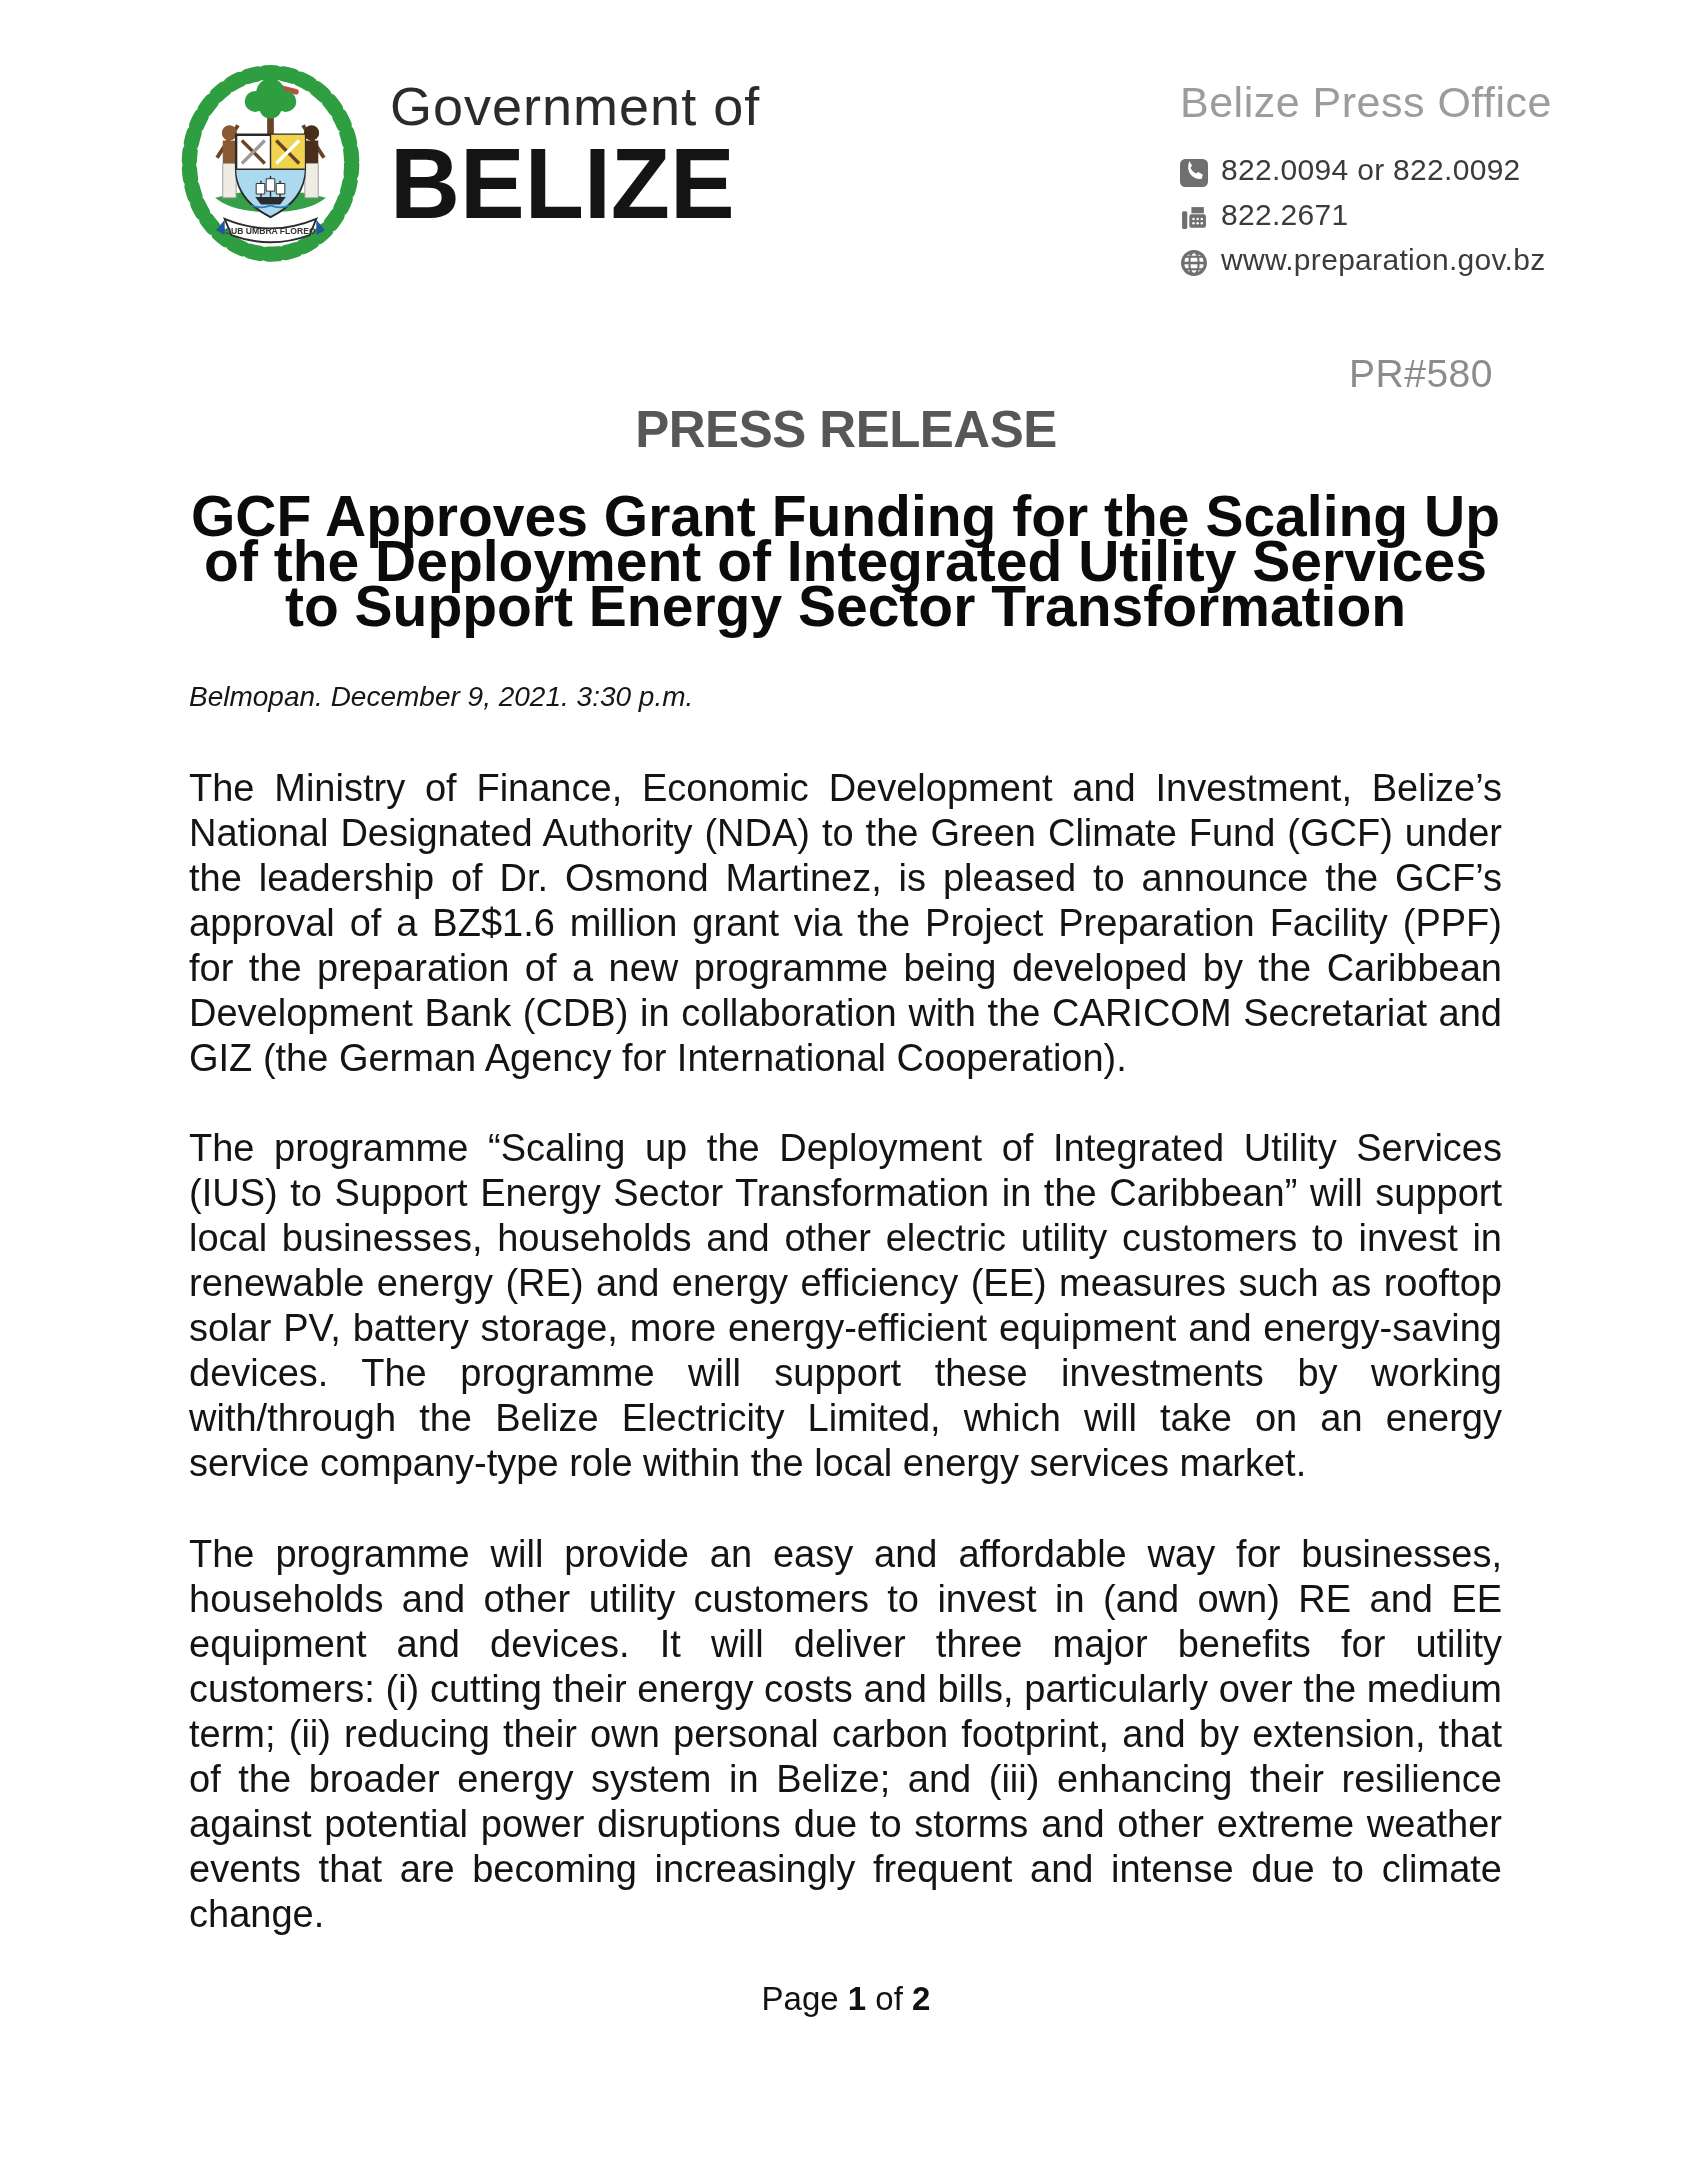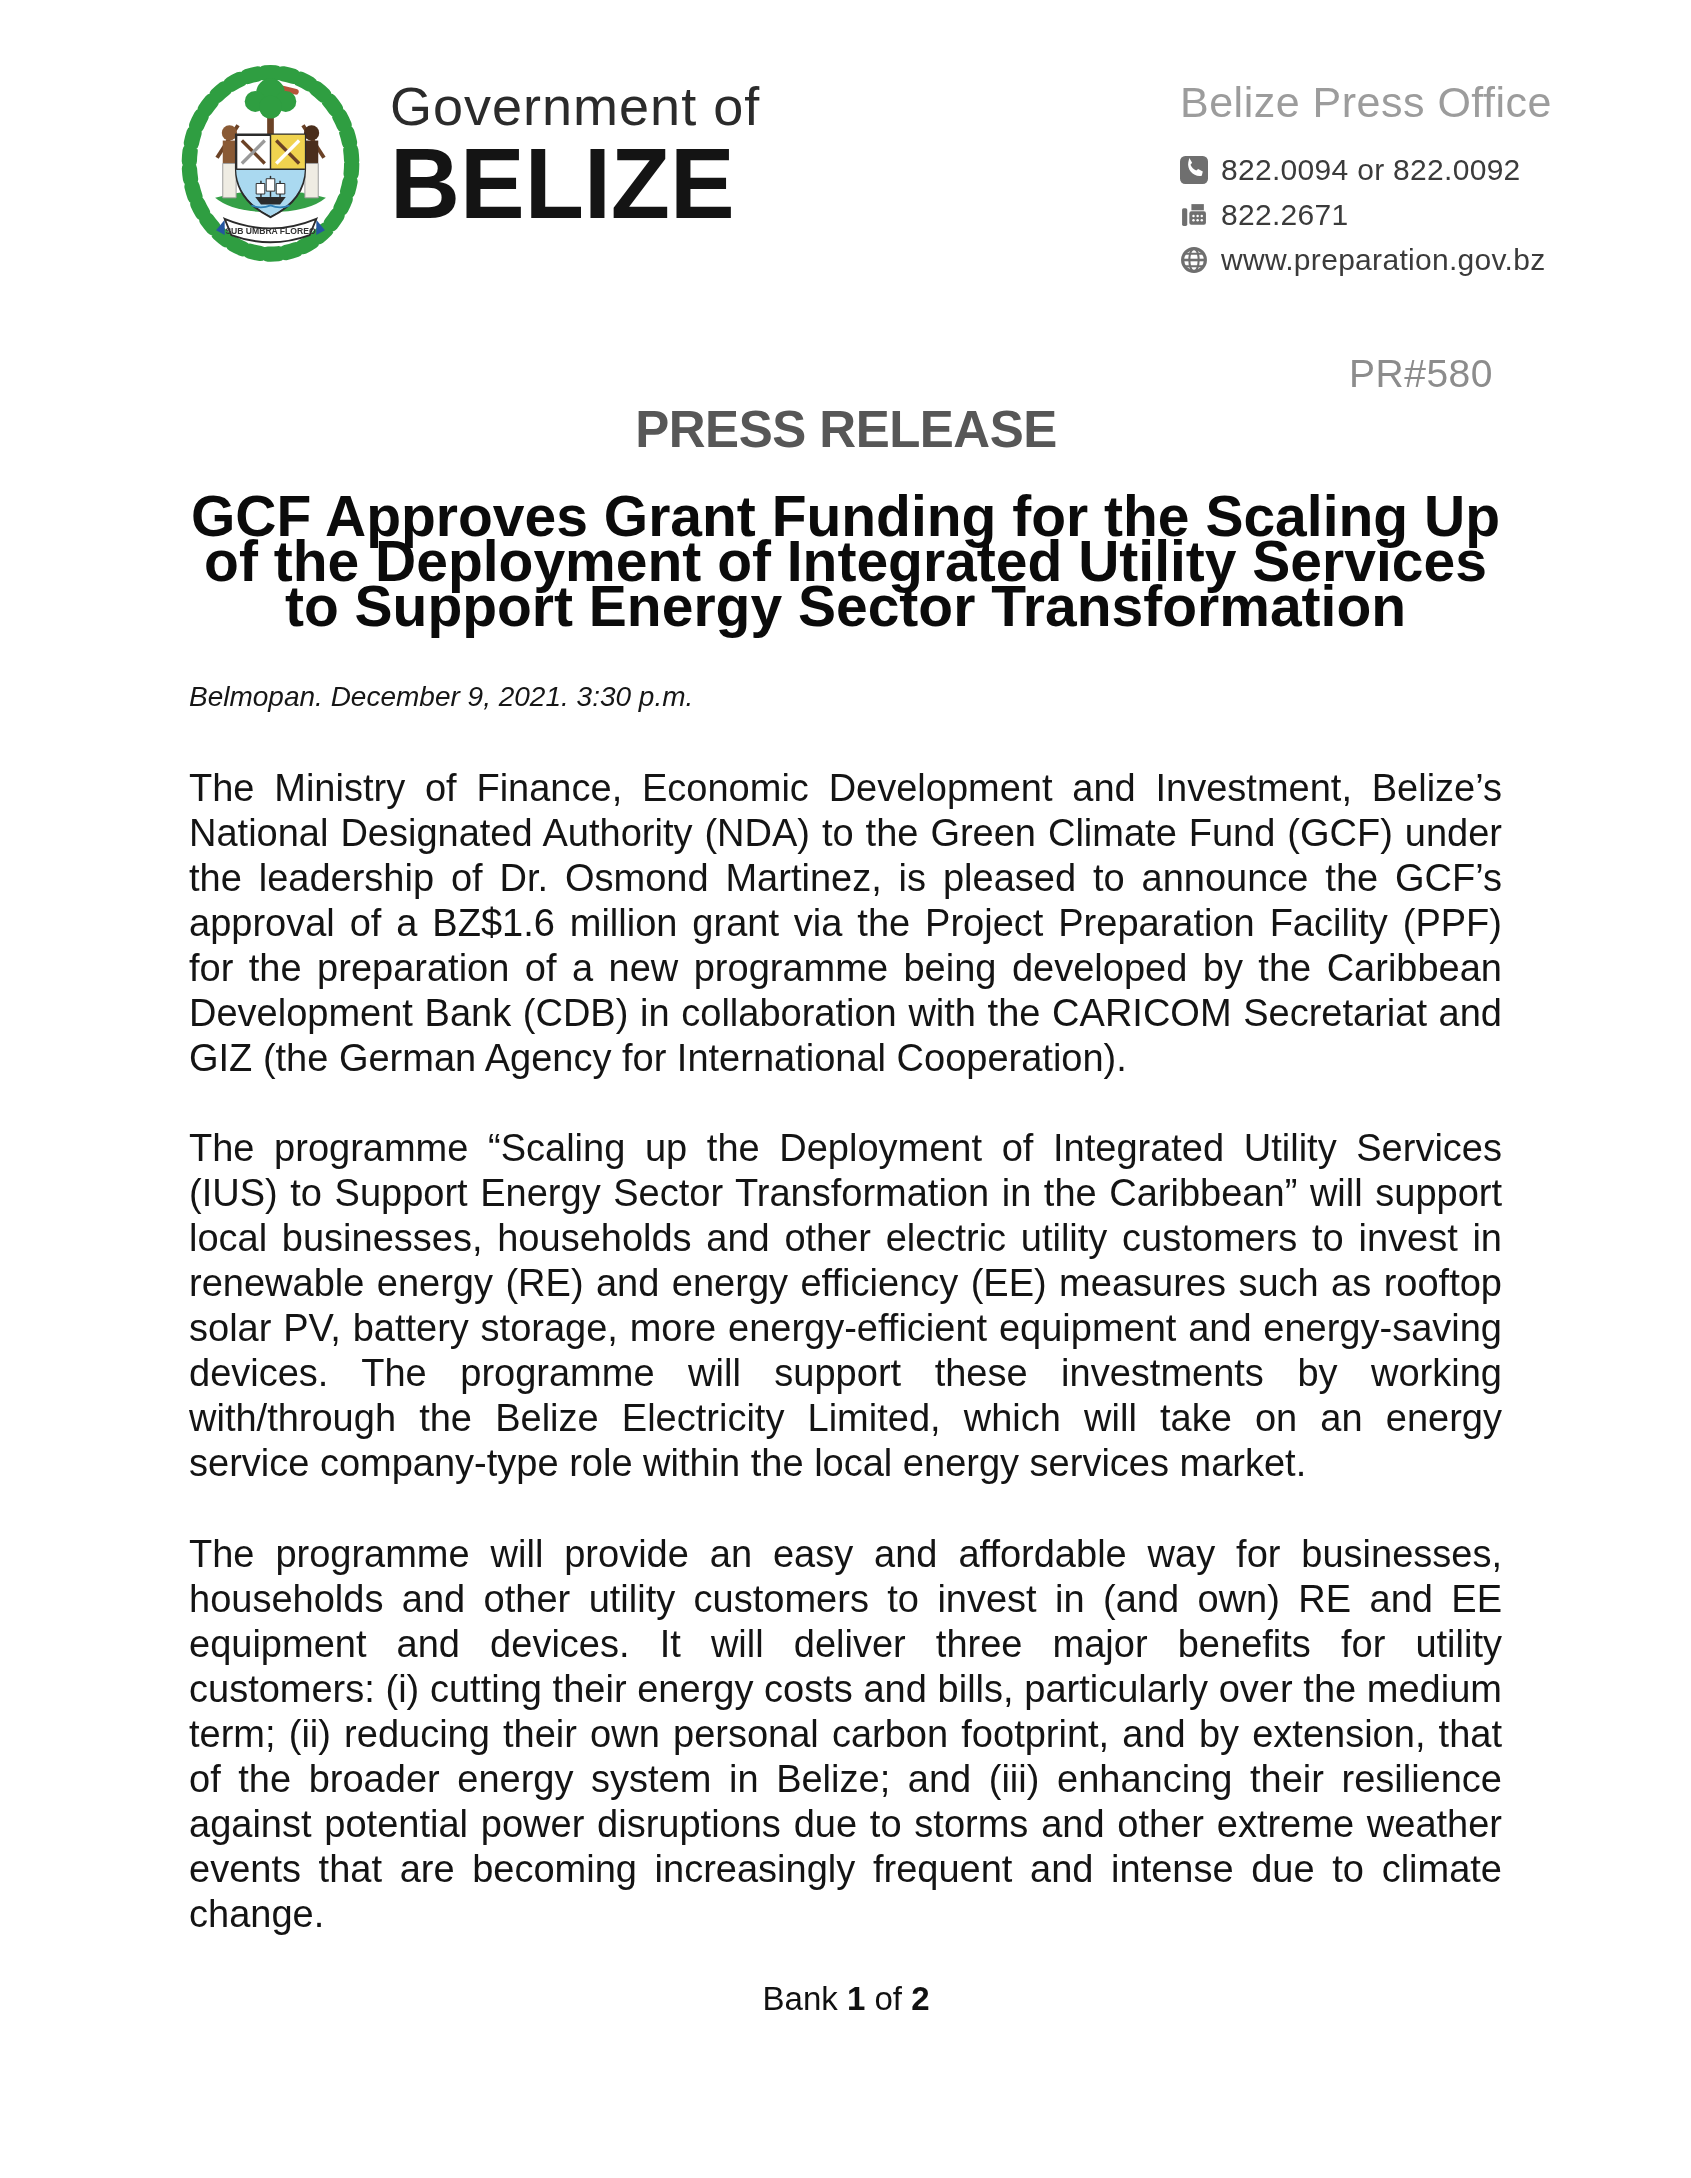--- a/index.html
+++ b/index.html
@@ -51,21 +51,21 @@
   }
   .po-title {
     font-size: 43px;
     font-weight: 400;
     letter-spacing: 0.5px;
     color: #9c9c9c;
     margin-bottom: 26px;
   }
   .po-row {
     display: flex;
-    align-items: center;
+    align-items: flex-end;
     gap: 13px;
     margin-bottom: 11px;
   }
   .po-row .po-icon { flex: 0 0 auto; display: block; }
   .po-text {
     font-size: 30px;
     color: #3b3b3b;
     letter-spacing: 0.3px;
   }
 
@@ -239,16 +239,16 @@
   <h2 class="headline">GCF Approves Grant Funding for the Scaling Up of the Deployment of Integrated Utility Services to Support Energy Sector Transformation</h2>
 
   <p class="dateline">Belmopan. December 9, 2021. 3:30 p.m.</p>
 
   <p class="body-para para-1">The Ministry of Finance, Economic Development and Investment, Belize’s National Designated Authority (NDA) to the Green Climate Fund (GCF) under the leadership of Dr. Osmond Martinez, is pleased to announce the GCF’s approval of a BZ$1.6 million grant via the Project Preparation Facility (PPF) for the preparation of a new programme being developed by the Caribbean Development Bank (CDB) in collaboration with the CARICOM Secretariat and GIZ (the German Agency for International Cooperation).</p>
 
   <p class="body-para para-2">The programme “Scaling up the Deployment of Integrated Utility Services (IUS) to Support Energy Sector Transformation in the Caribbean” will support local businesses, households and other electric utility customers to invest in renewable energy (RE) and energy efficiency (EE) measures such as rooftop solar PV, battery storage, more energy-efficient equipment and energy-saving devices. The programme will support these investments by working with/through the Belize Electricity Limited, which will take on an energy service company-type role within the local energy services market.</p>
 
   <p class="body-para para-3">The programme will provide an easy and affordable way for businesses, households and other utility customers to invest in (and own) RE and EE equipment and devices. It will deliver three major benefits for utility customers: (i) cutting their energy costs and bills, particularly over the medium term; (ii) reducing their own personal carbon footprint, and by extension, that of the broader energy system in Belize; and (iii) enhancing their resilience against potential power disruptions due to storms and other extreme weather events that are becoming increasingly frequent and intense due to climate change.</p>
 
-  <div class="page-footer"><span>Bank </span><b>1</b><span> of </span><b>2</b></div>
+  <div class="page-footer"><span>Page </span><b>1</b><span> of </span><b>2</b></div>
 
 </div>
 
 
 </body></html>

